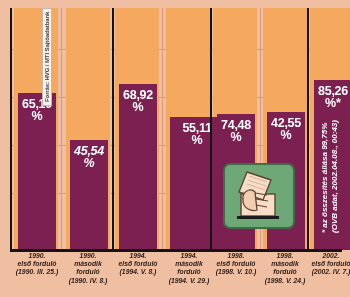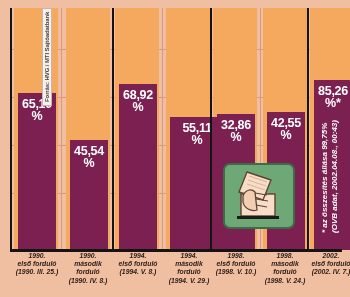--- a/index.html
+++ b/index.html
@@ -106,37 +106,37 @@
     <div class="sep" style="left:102px;"></div>
     <div class="sep" style="left:200px;"></div>
     <div class="sep" style="left:297px;"></div>
     <div class="axis-base"></div>
 
     <div class="bar" style="left:8px;  width:38px; height:157px;">
       <span class="val">65,10</span>
       <span class="pct">%</span>
     </div>
 
-    <div class="bar" style="left:60px; width:38px; height:110px;">
+    <div class="bar" style="left:60px; width:38px; height:110px;font-style:italic;">
       <span class="val">45,54</span>
       <span class="pct">%</span>
     </div>
 
     <div class="bar" style="left:109px; width:38px; height:166px;align-items:center;">
       <span class="val">68,92</span>
       <span class="pct">%</span>
     </div>
 
     <div class="bar" style="left:160px; width:54px; height:133px;">
       <span class="val">55,11</span>
       <span class="pct">%</span>
     </div>
 
     <div class="bar" style="left:207px; width:38px; height:136px;">
-      <span class="val">32,86</span>
+      <span class="val">74,48</span>
       <span class="pct">%</span>
     </div>
 
     <div class="bar" style="left:257px; width:38px; height:138px;">
       <span class="val">42,55</span>
       <span class="pct">%</span>
     </div>
 
     <div class="bar" style="left:304px; width:38px; height:170px;">
       <span class="val">85,26</span>

